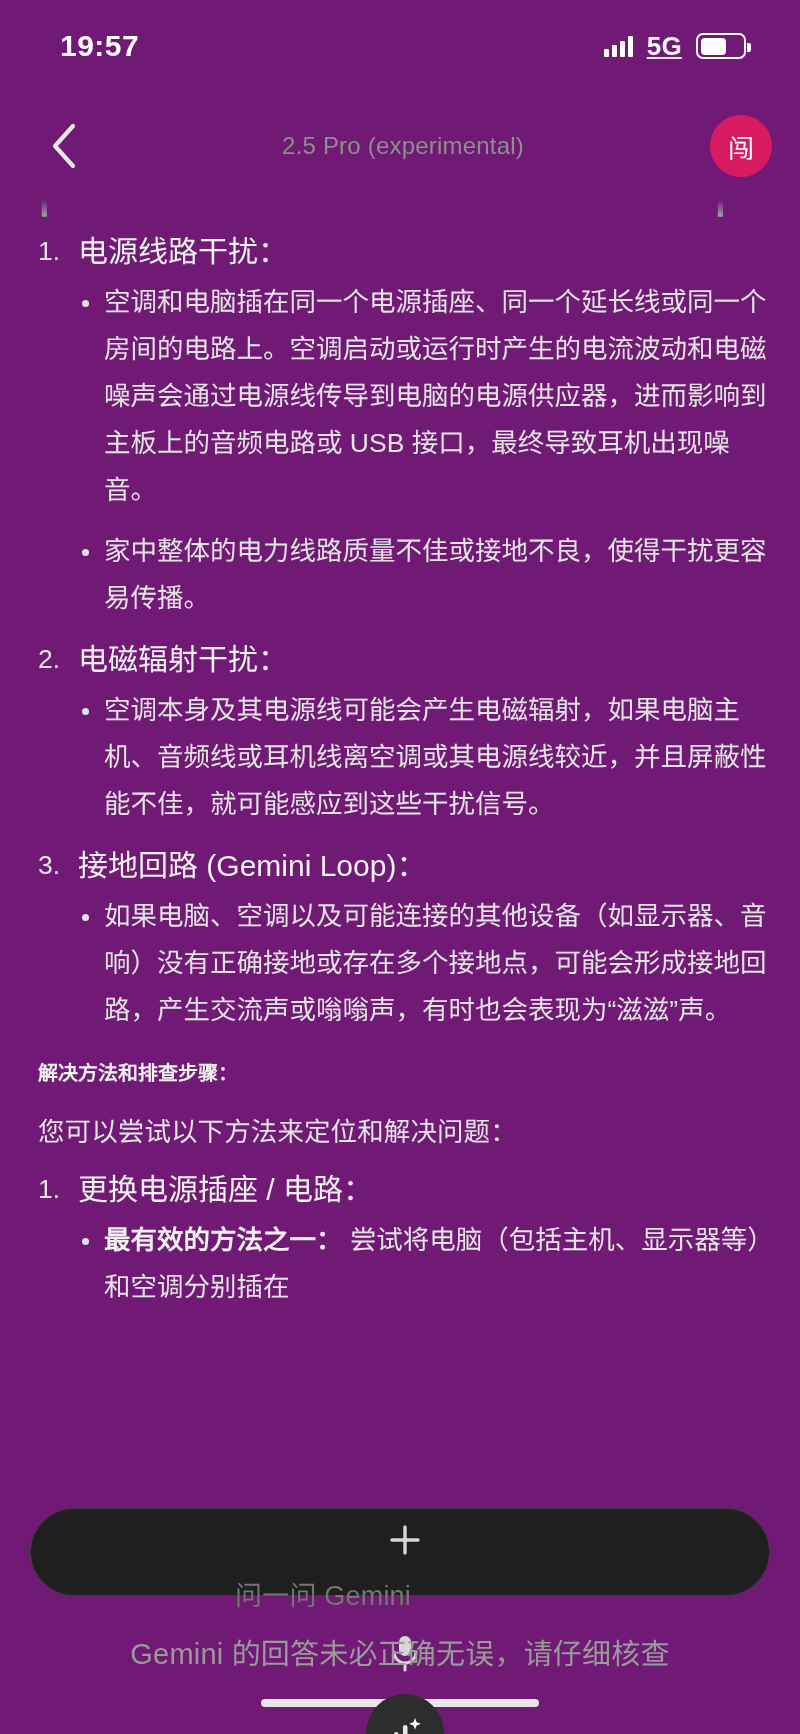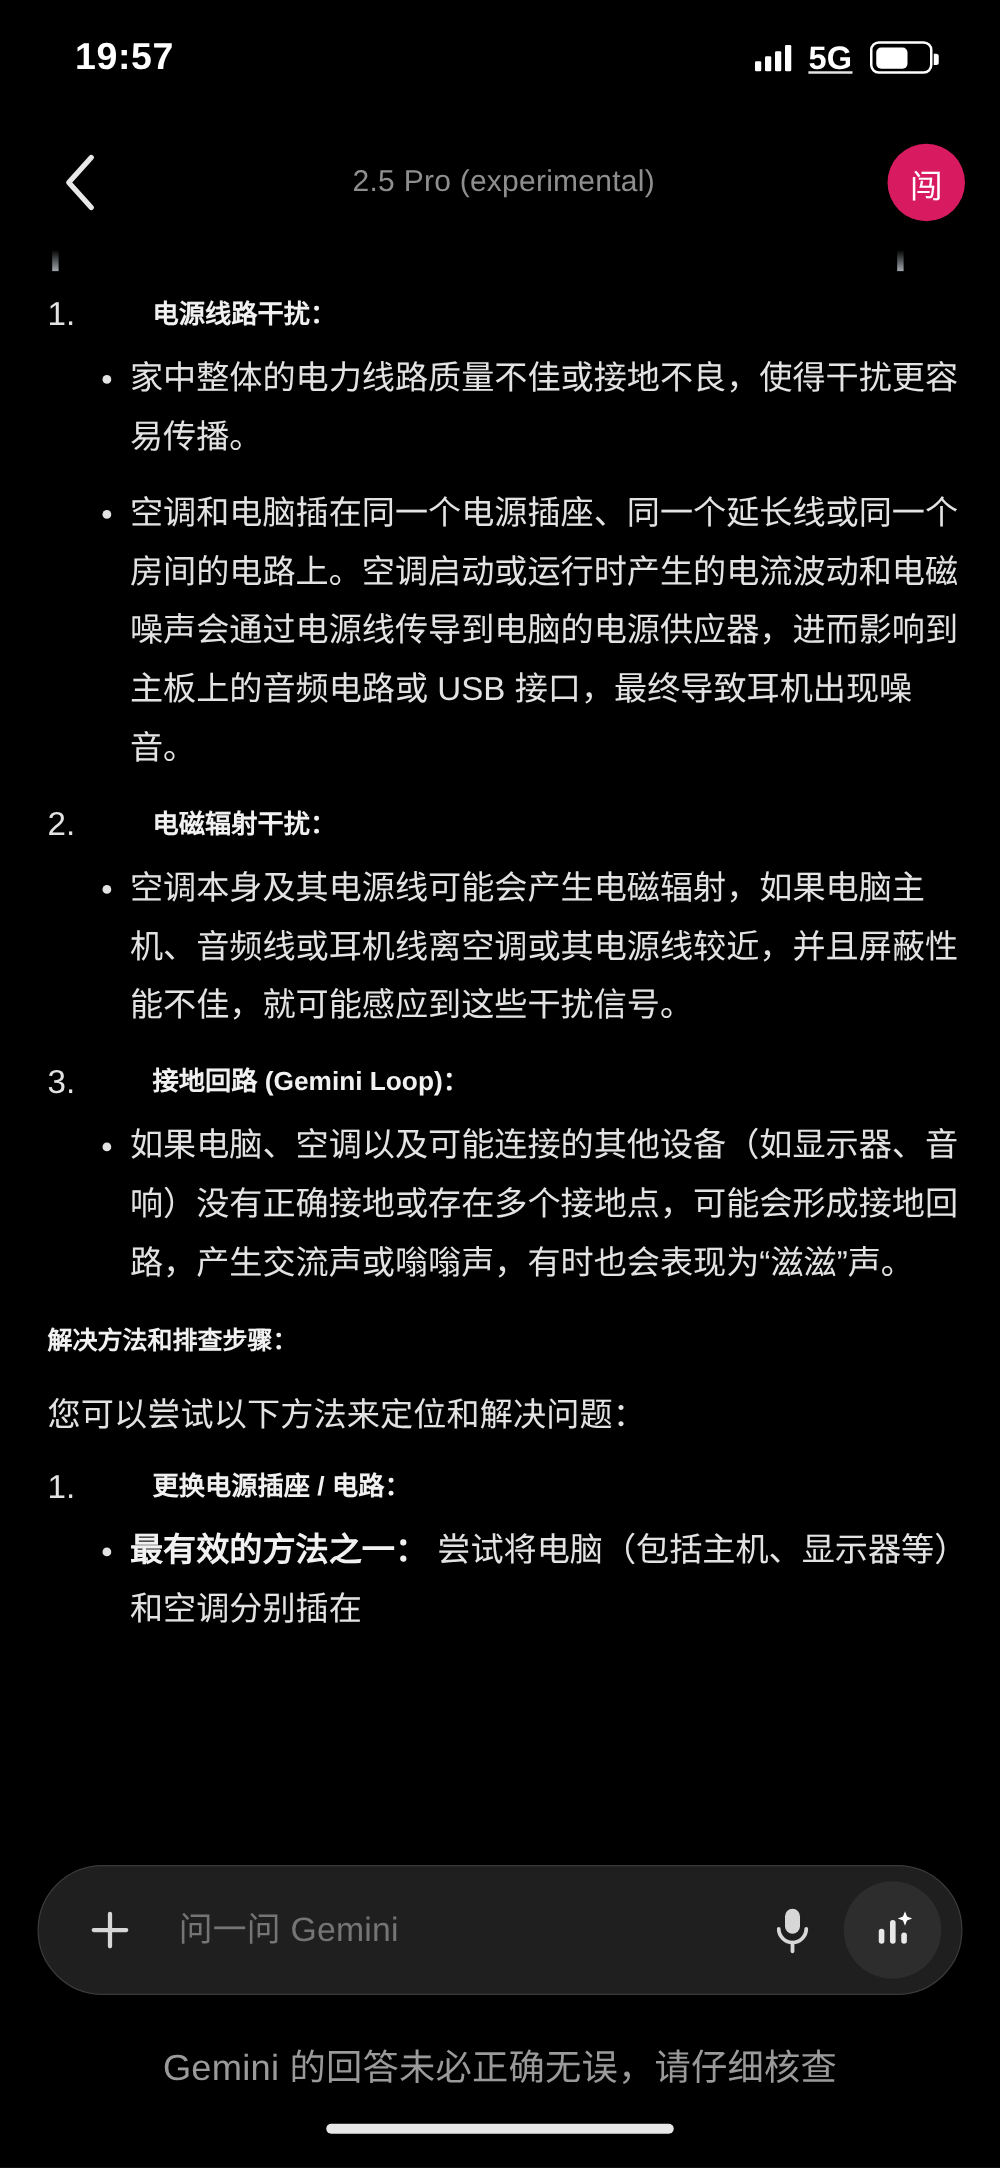--- a/index.html
+++ b/index.html
@@ -8,21 +8,21 @@
     height: 1734px;
     background: #1b1b1b;
     font-family: "Liberation Sans", "DejaVu Sans", sans-serif;
     color: #e3e3e3;
     overflow: hidden;
   }
   .phone {
     position: relative;
     width: 800px;
     height: 1734px;
-    background: #000000;
+    background: #701a75;
     display: flex;
     flex-direction: column;
   }
 
   
   .statusbar {
     height: 92px;
     flex: 0 0 92px;
     display: flex;
     align-items: center;
@@ -197,25 +197,24 @@
   ol.numlist > li::before {
     content: counter(item) ".";
     position: absolute;
     left: 14px;
     top: 0;
     font-size: 26.5px;
     line-height: 47px;
     color: #e3e3e3;
   }
   .li-head {
-    font-size: 21px;
+    font-size: 30px;
     line-height: 47px;
-    font-weight: 700;
+    font-weight: 400;
     color: #f1f1f1;
-    margin-left: 44px;
   }
   ul.bullets {
     list-style: none;
     margin: 4px 0 14px 0;
     padding: 0;
   }
   ul.bullets > li {
     position: relative;
     padding-left: 26px;
     margin-bottom: 14px;
@@ -240,28 +239,29 @@
     color: #f1f1f1;
     margin: 16px 0 6px 14px;
   }
 
   
   .composer-wrap {
     flex: 0 0 auto;
     padding: 14px 30px 0 30px;
   }
   .composer {
-    height: 104px;
+    height: 88px;
     border-radius: 52px;
     background: #1f1f1f;
     border: 1.5px solid #3a3a3a;
     display: flex;
     align-items: center;
     padding: 0 16px 0 26px;
     gap: 10px;
+    flex-direction: column;
   }
   .plus-btn {
     width: 62px;
     height: 62px;
     flex: 0 0 62px;
     display: flex;
     align-items: center;
     justify-content: center;
     cursor: pointer;
   }
@@ -357,22 +357,22 @@
     <div class="partial-top">
       <span class="stub">▎</span>
       <span class="stub2">▎</span>
     </div>
 
 
     <ol class="numlist">
       <li>
         <div class="li-head">电源线路干扰：</div>
         <ul class="bullets">
+          <li>空调和电脑插在同一个电源插座、同一个延长线或同一个房间的电路上。空调启动或运行时产生的电流波动和电磁噪声会通过电源线传导到电脑的电源供应器，进而影响到主板上的音频电路或 USB 接口，最终导致耳机出现噪音。</li>
           <li>家中整体的电力线路质量不佳或接地不良，使得干扰更容易传播。</li>
-          <li>空调和电脑插在同一个电源插座、同一个延长线或同一个房间的电路上。空调启动或运行时产生的电流波动和电磁噪声会通过电源线传导到电脑的电源供应器，进而影响到主板上的音频电路或 USB 接口，最终导致耳机出现噪音。</li>
         </ul>
       </li>
       <li>
         <div class="li-head">电磁辐射干扰：</div>
         <ul class="bullets">
           <li>空调本身及其电源线可能会产生电磁辐射，如果电脑主机、音频线或耳机线离空调或其电源线较近，并且屏蔽性能不佳，就可能感应到这些干扰信号。</li>
         </ul>
       </li>
       <li>
         <div class="li-head">接地回路 (Gemini Loop)：</div>

